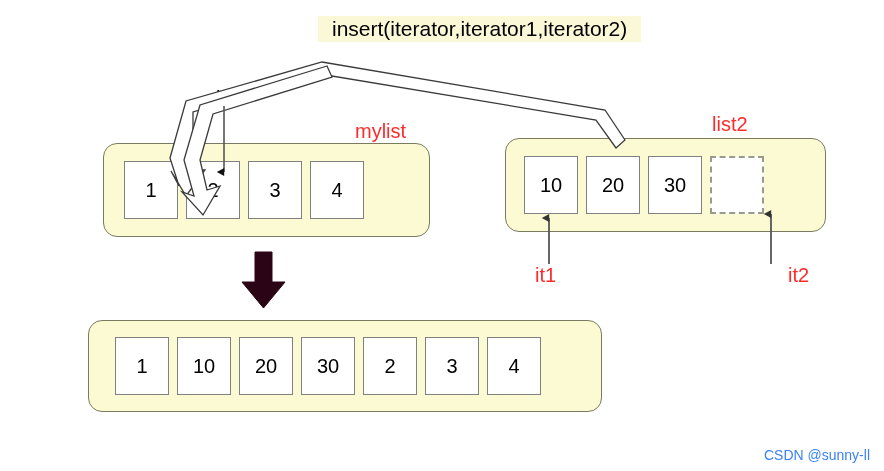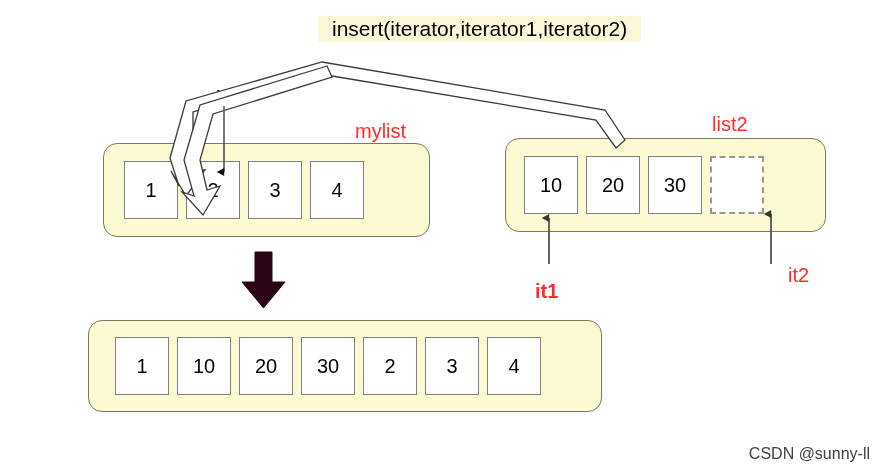--- a/index.html
+++ b/index.html
@@ -64,22 +64,22 @@
   }
   .blacklabel{
     position:absolute;
     color:#000000;
     font-size:21px;
     white-space:nowrap;
   }
   .watermark{
     position:absolute;
     right:14px;bottom:8px;
-    color:#404040;
-    font-size:16px;
+    color:#3b82f6;
+    font-size:14px;
     white-space:nowrap;
   }
   svg.overlay{
     position:absolute;left:0;top:0;
     width:884px;height:471px;
     pointer-events:none;
   }
 </style>
 </head>
 <body>
@@ -111,21 +111,21 @@
       <div class="cell">1</div>
       <div class="cell">10</div>
       <div class="cell">20</div>
       <div class="cell">30</div>
       <div class="cell">2</div>
       <div class="cell">3</div>
       <div class="cell">4</div>
     </div>
 
   <div class="blacklabel" style="left:216px;top:86px;">it</div>
-  <div class="redlabel" style="left:535px;top:280px;font-weight:bold;">it1</div>
+  <div class="redlabel" style="left:535px;top:264px;">it1</div>
   <div class="redlabel" style="left:788px;top:264px;">it2</div>
 
   <svg class="overlay" viewBox="0 0 884 471">
     <defs>
       <marker id="tiparrow" markerWidth="9" markerHeight="9" refX="4.5" refY="7.6" orient="auto" markerUnits="userSpaceOnUse">
         <path d="M0.6,7.8 L4.5,0.4 L8.4,7.8 Z" fill="#333333"></path>
       </marker>
       <marker id="tiparrowdown" markerWidth="9" markerHeight="9" refX="4.5" refY="1.4" orient="auto" markerUnits="userSpaceOnUse">
         <path d="M0.6,1.2 L4.5,8.6 L8.4,1.2 Z" fill="#111111"></path>
       </marker>

